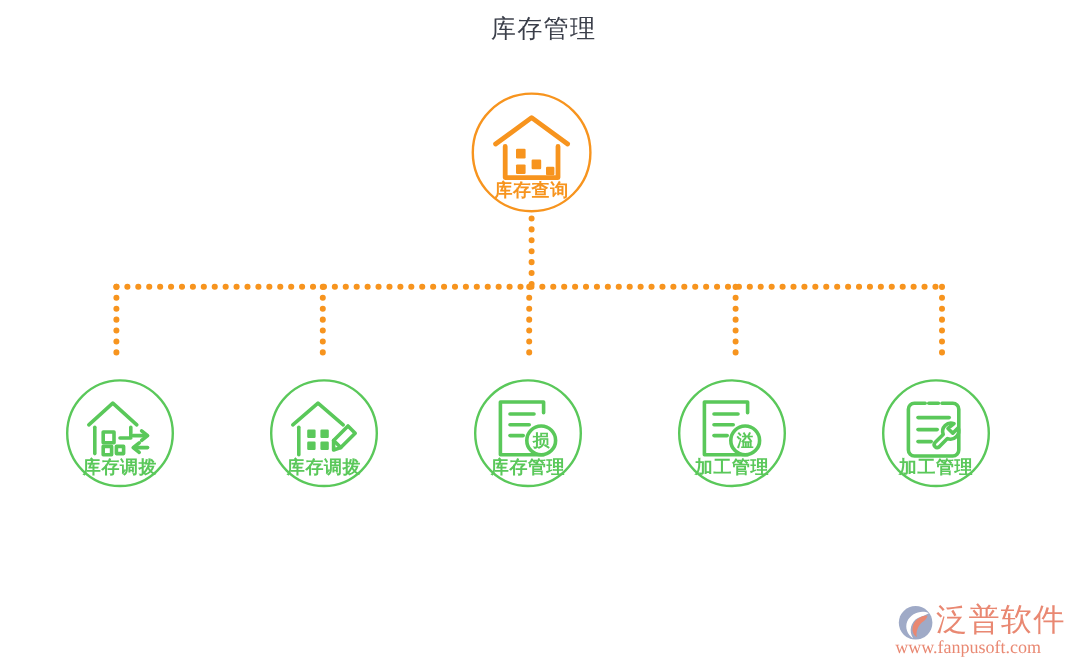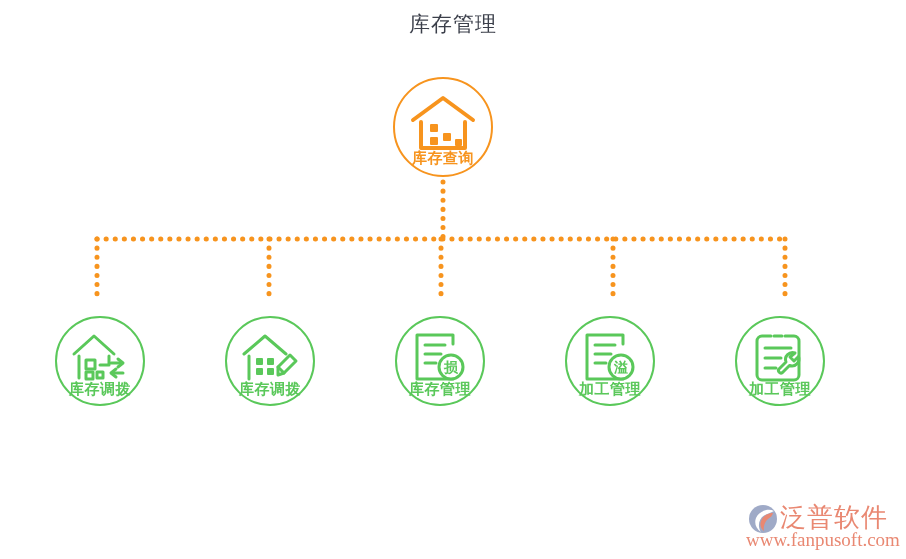--- a/index.html
+++ b/index.html
@@ -116,21 +116,21 @@
     font-size: 26px;
     line-height: 32px;
     color: #e98872;
     letter-spacing: 1px;
     white-space: nowrap;
   }
   #brand-url {
     position: absolute;
     left: 2px;
     top: 31px;
-    font-size: 19px;
+    font-size: 15px;
     line-height: 18px;
     color: #e98872;
     font-family: "Liberation Serif", "DejaVu Serif", serif;
     white-space: nowrap;
   }
 </style>
 </head>
 <body>
 
 <div id="canvas">

